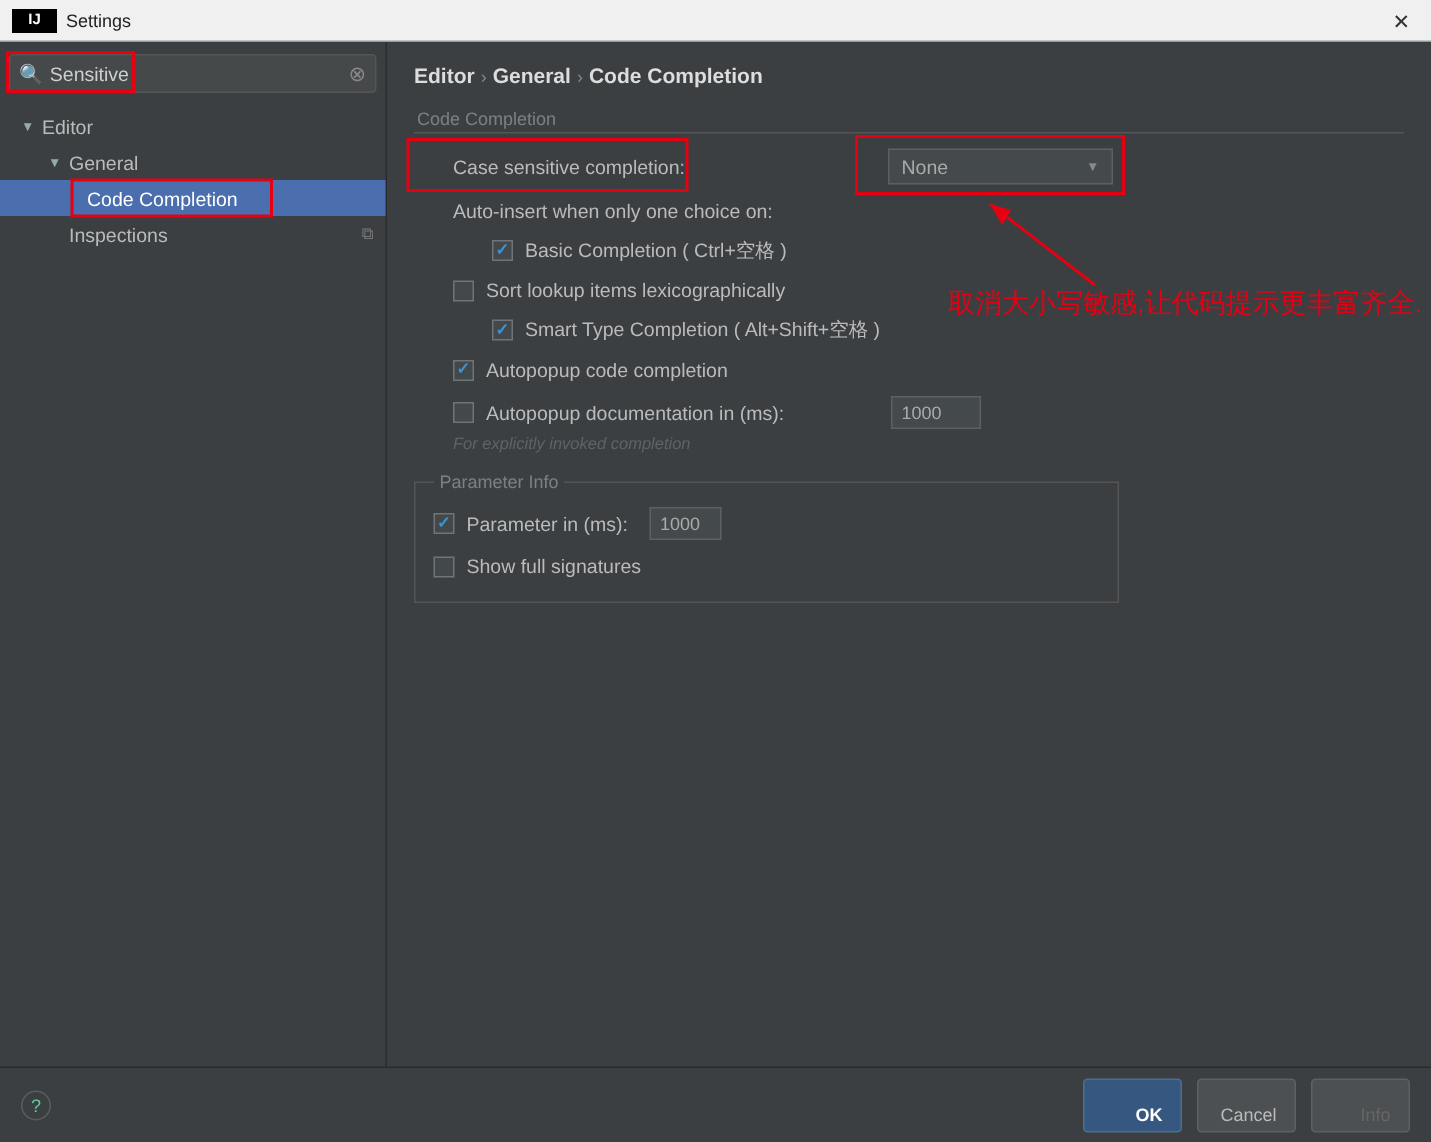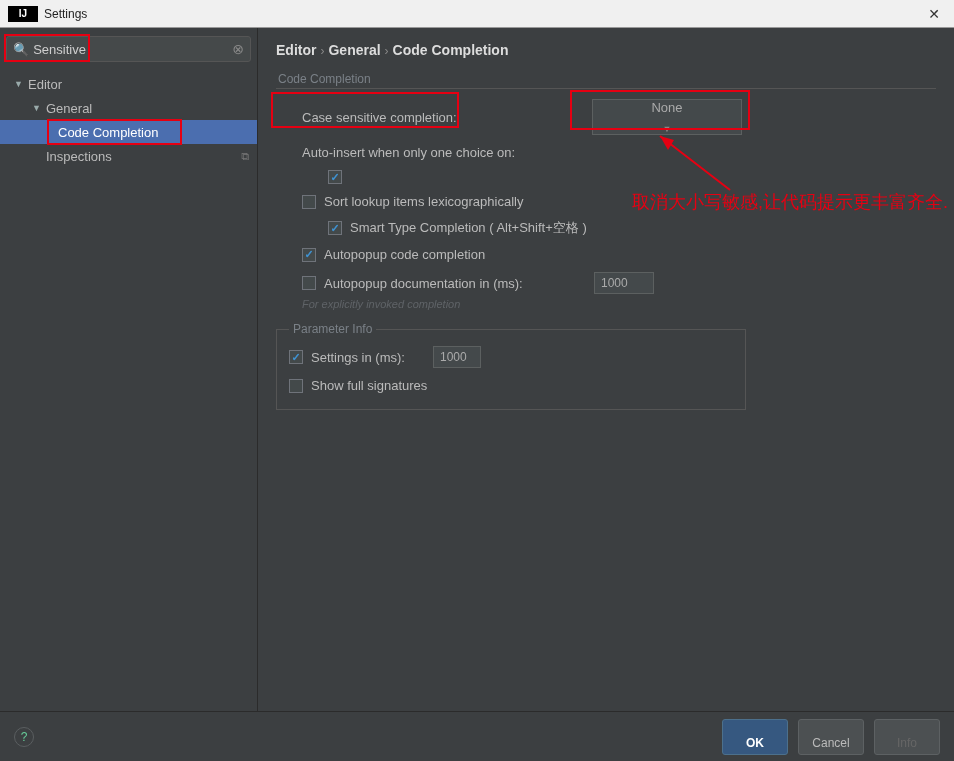--- a/index.html
+++ b/index.html
@@ -33,32 +33,32 @@
   .breadcrumb { color: #ddd; font-size: 14px; font-weight: bold; margin-bottom: 14px;}
   .breadcrumb .sep { color: #888; font-weight: normal; margin: 0 4px; font-size: 12px;}
   .section-label { color: #7a8087; font-size: 12px; margin-bottom: 2px; margin-left: 2px;}
   .section-sep { border-top: 1px solid #555; margin: 0 0 10px 0;}
   .row { display:flex; align-items:center; margin-bottom: 10px; }
   .row.indent1 { padding-left: 26px; }
   .row.indent2 { padding-left: 52px; }
   .label { color: #bbb; font-size: 13px; }
   .checkbox { width: 14px; height: 14px; border: 1px solid #6f737a; background: #43494a; margin-right: 8px; display:inline-flex; align-items:center; justify-content:center; font-size:11px; color:#6fa8dc; }
   .checkbox.checked::before { content:"✓"; color:#3f92d2; font-weight:bold; line-height:1; }
-  .select { width: 150px; height: 36px; background: #44494b; border:1px solid #5c6060; display:flex; align-items:center; padding:0 8px; justify-content:space-between; color:#aaa; font-size:13px;flex-direction:column;}
+  .select { width: 150px; height: 24px; background: #44494b; border:1px solid #5c6060; display:flex; align-items:center; padding:0 8px; justify-content:space-between; color:#aaa; font-size:13px;}
   .select .tri { font-size: 9px; color:#888; }
   .textfield { width: 60px; height:22px; background:#44494b; border:1px solid #5c6060; color:#aaa; font-size:12px; padding: 0 6px; outline:none; }
   .hint { color:#5f6367; font-size: 11px; margin-left: 26px; margin-top:-6px; margin-bottom:12px; font-style: italic;}
   fieldset.param { border:1px solid #555; padding: 10px 12px 6px 12px; margin-top: 4px; width: 470px;}
   fieldset.param legend { color:#7a8087; font-size: 12px; padding: 0 4px;}
 
   
   .bottombar { position:absolute; bottom:0; left:0; right:0; height:50px; border-top:1px solid #2b2b2b; background:#3c3f41; display:flex; align-items:center; padding: 0 14px;}
   .help { width:20px; height:20px; border-radius:50%; border:1px solid #5a5e60; color:#6c9; display:flex; align-items:center; justify-content:center; font-size:12px; cursor:pointer;}
   .spacer { flex:1; }
-  .btn { min-width:66px; height:36px; background:#4c5052; border:1px solid #5d6163; color:#bbb; font-size:12px; margin-left:10px; padding:16px 12px; cursor:pointer; border-radius:3px;}
+  .btn { min-width:66px; height:36px; background:#4c5052; border:1px solid #5d6163; color:#bbb; font-size:12px; margin-left:10px; padding:16px 12px; cursor:pointer; border-radius:3px;text-align:right;}
   .btn.primary { background:#365880; border-color:#4c708c; color:#fff; font-weight:bold;}
   .btn.disabled { color:#666; }
 
   
   .anno { position:absolute; border:2px solid #e60012; pointer-events:none; }
   .anno-text { position:absolute; color:#e60012; font-size:18px; font-family:"Microsoft YaHei",sans-serif; pointer-events:none; white-space:nowrap;}
   svg.anno-arrow { position:absolute; pointer-events:none; }
 </style>
 </head>
 <body>
@@ -113,20 +113,21 @@
         <span>None</span>
         <span class="tri">▼</span>
       </div>
     </div>
 
     <div class="row indent1">
       <span class="label">Auto-insert when only one choice on:</span>
     </div>
     <div class="row indent2">
       <span class="checkbox checked"></span>
+      <span class="label">Basic Completion ( Ctrl+空格 )</span>
     </div>
     <div class="row indent1">
       <span class="checkbox"></span>
       <span class="label">Sort lookup items lexicographically</span>
     </div>
 
     <div class="row indent2">
       <span class="checkbox checked"></span>
       <span class="label">Smart Type Completion ( Alt+Shift+空格 )</span>
     </div>
@@ -139,21 +140,21 @@
       <span class="checkbox"></span>
       <span class="label" style="width:254px;">Autopopup documentation in (ms):</span>
       <input class="textfield" style="margin-left: 16px;" value="1000">
     </div>
     <div class="hint">For explicitly invoked completion</div>
 
     <fieldset class="param">
       <legend>Parameter Info</legend>
       <div class="row">
         <span class="checkbox checked"></span>
-        <span class="label" style="width:122px;">Settings in (ms):</span>
+        <span class="label" style="width:122px;">Parameter in (ms):</span>
         <input class="textfield" style="width: 48px;" value="1000">
       </div>
       <div class="row">
         <span class="checkbox"></span>
         <span class="label">Show full signatures</span>
       </div>
     </fieldset>
   </div>
 </div>
 

